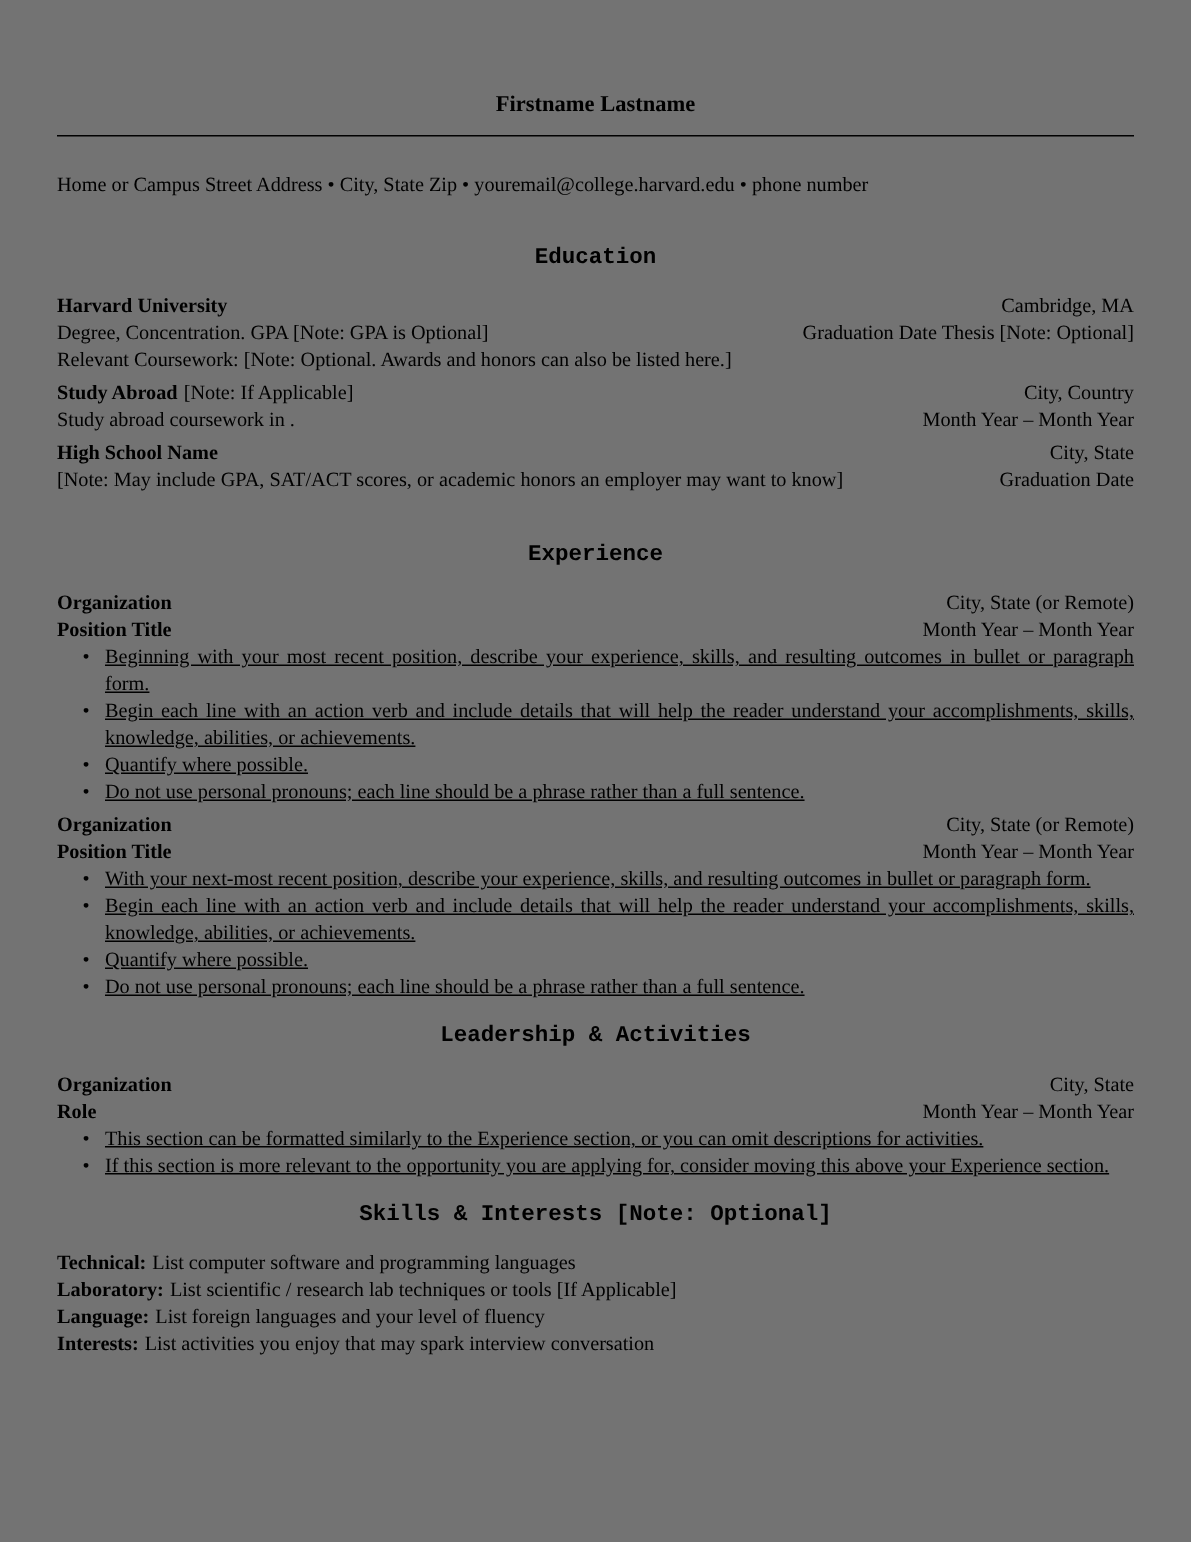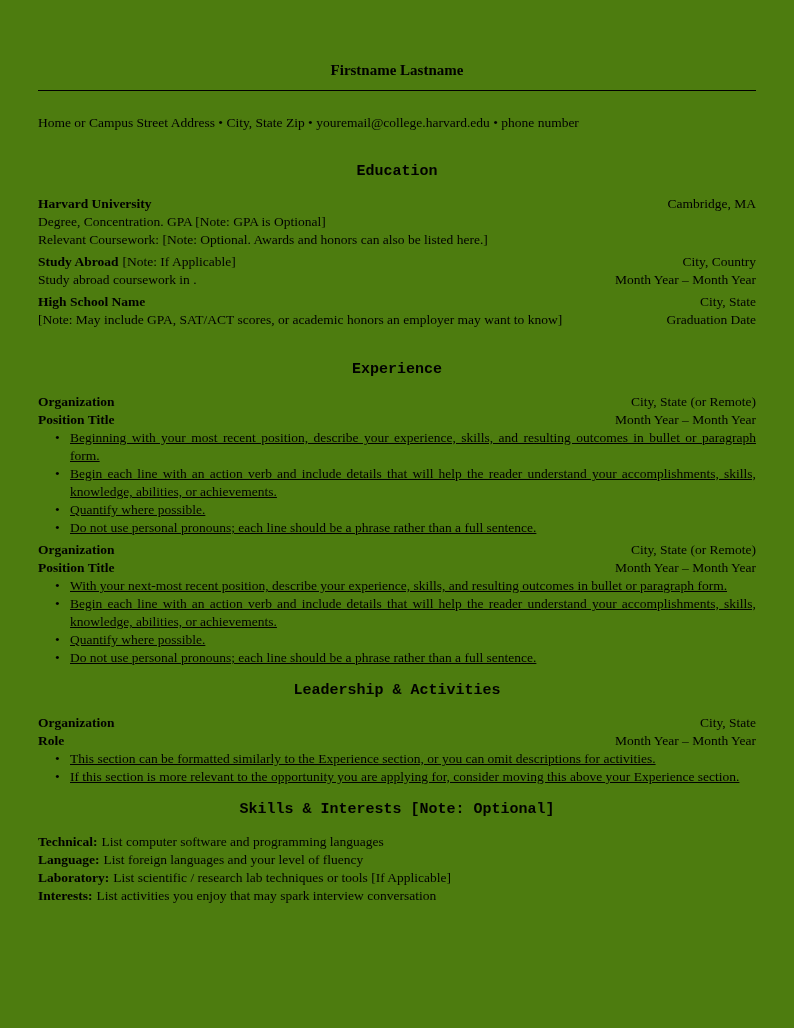--- a/index.html
+++ b/index.html
@@ -5,21 +5,21 @@
   * { margin: 0; padding: 0; box-sizing: border-box; }
   html, body { background: #ffffff; }
   body {
     font-family: "Liberation Serif", "DejaVu Serif", serif;
     color: #000000;
     font-size: 13.5px;
   }
   .page {
     width: 794px;
     min-height: 1028px;
-    background: #4d7c0f;
+    background: #737373;
     padding: 61px 38px 40px 38px;
     display: flex;
     flex-direction: column;
   }
   .doc-name {
     font-weight: bold;
     font-size: 15px;
     text-align: center;
     line-height: 19px;
   }
@@ -86,20 +86,21 @@
 
   <div class="section-title mt-lg mb-std">Education</div>
 
   <div class="entry">
     <div class="row">
       <span class="left b">Harvard University</span>
       <span class="right">Cambridge, MA</span>
     </div>
     <div class="row">
       <span class="left">Degree, Concentration. GPA [Note: GPA is Optional]</span>
+      <span class="right">Graduation Date Thesis [Note: Optional]</span>
     </div>
     <div class="row">
       <span class="left">Relevant Coursework: [Note: Optional. Awards and honors can also be listed here.]</span>
     </div>
   </div>
 
   <div class="entry gap">
     <div class="row">
       <span class="left">
         <span class="b">Study Abroad</span><span class="note">[Note: If Applicable]</span>
@@ -206,23 +207,23 @@
     </div>
   </div>
 
   <div class="section-title mt-sm mb-std">Skills &amp; Interests [Note: Optional]</div>
 
   <div class="entry">
     <div class="skill-line">
       <span class="b">Technical:</span><span class="text">List computer software and programming languages</span>
     </div>
     <div class="skill-line">
+      <span class="b">Laboratory:</span><span class="text">List scientific / research lab techniques or tools [If Applicable]</span>
+    </div>
+    <div class="skill-line">
       <span class="b">Language:</span><span class="text">List foreign languages and your level of fluency</span>
     </div>
     <div class="skill-line">
-      <span class="b">Laboratory:</span><span class="text">List scientific / research lab techniques or tools [If Applicable]</span>
-    </div>
-    <div class="skill-line">
       <span class="b">Interests:</span><span class="text">List activities you enjoy that may spark interview conversation</span>
     </div>
   </div>
 
 </div>
 
 </body></html>

